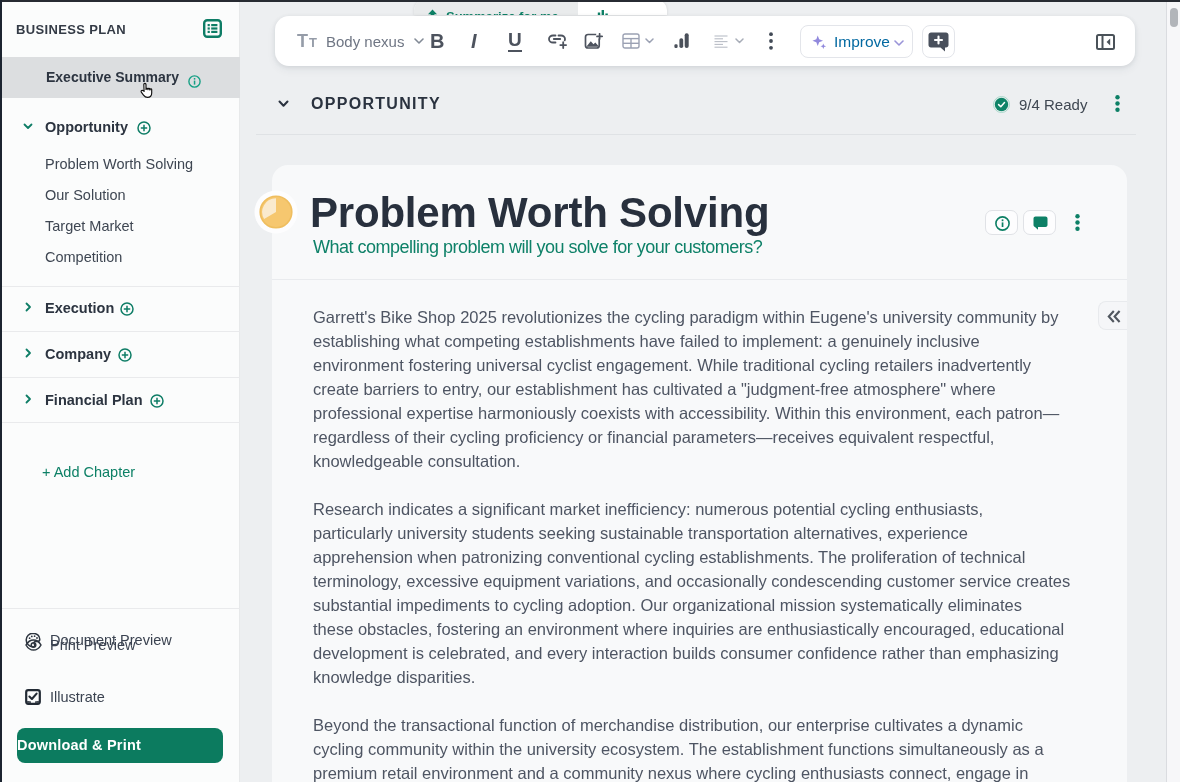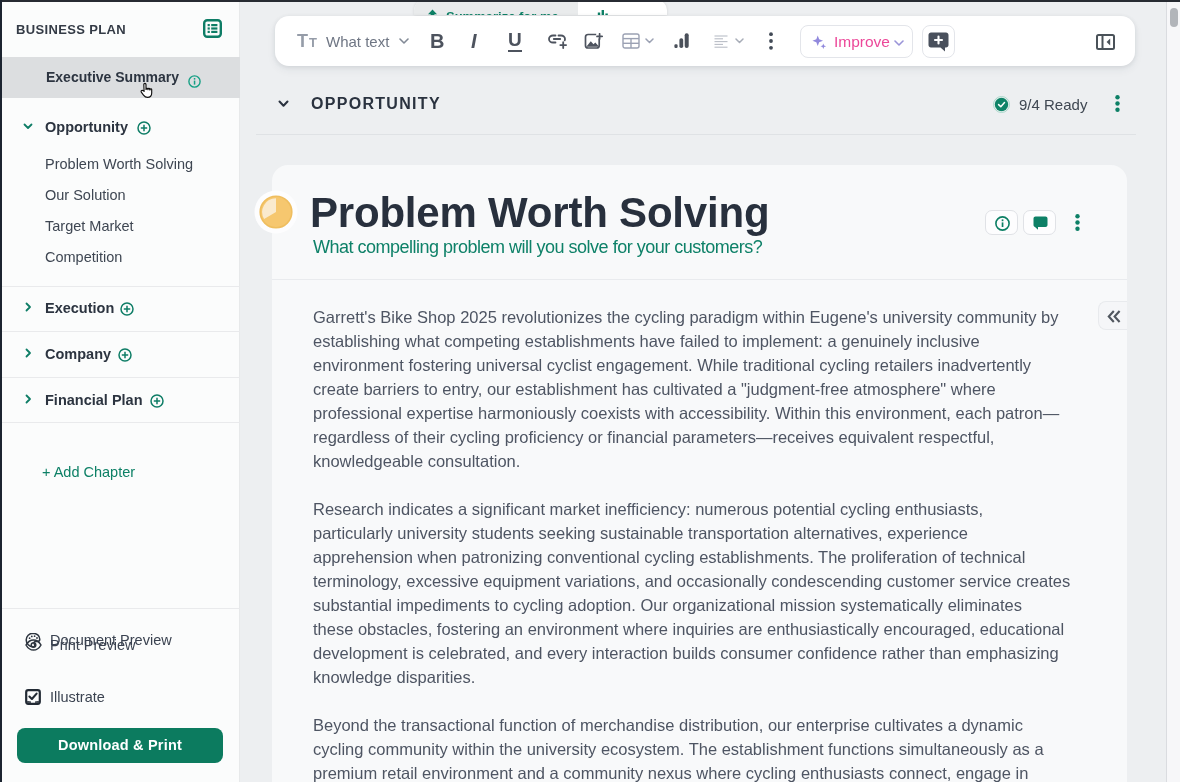--- a/index.html
+++ b/index.html
@@ -12,21 +12,21 @@
 .sb-paneicon { position:absolute; left:203px; top:19px; }
 .sb-active { position:absolute; left:0; top:57px; width:240px; height:41px; background:#dcdee0;text-decoration:underline; }
 .sb-active .txt { position:absolute; left:46px; top:12px; font-size:14px; font-weight:bold; color:#2c3440; }
 .sb-chap { position:absolute; left:0; width:240px; height:30px; }
 .sb-chap .txt { position:absolute; left:45px; top:50%; transform:translateY(-50%); font-size:14.5px; font-weight:bold; color:#2c3440; }
 .sb-sub { position:absolute; left:45px; font-size:14.5px; color:#3e4652; transform:translateY(-50%); }
 .sb-div { position:absolute; left:0; width:240px; height:1px; background:#e9eaec; }
 .sb-add { position:absolute; left:42px; top:472px; transform:translateY(-50%); font-size:14.5px; color:#0d8066; }
 .sb-foot { position:absolute; left:0; width:240px; font-size:14.5px; color:#3a4250; }
 .sb-foot .lbl { position:absolute; left:50px; top:50%; transform:translateY(-50%); }
-.sb-btn { position:absolute; left:17px; top:728px; width:206px; height:35px; background:#0c7b5f; border-radius:8px; color:#fff; font-size:14.5px; font-weight:bold; text-align:center; line-height:35px; letter-spacing:.2px; }
+.sb-btn { position:absolute; left:17px; top:728px; width:206px; height:35px; background:#0c7b5f; border-radius:8px; color:#fff; font-size:14.5px; font-weight:bold; line-height:35px; letter-spacing:.2px; }
 
 
 #main { position:absolute; left:240px; top:0; width:926px; height:782px; background:#edeff1; overflow:hidden; }
 #scrollzone { position:absolute; left:1166px; top:0; width:14px; height:782px; background:#f7f7f9; border-left:1px solid #dadce0; }
 #thumb { position:absolute; left:3px; top:8px; width:8px; height:19px; border-radius:4px; background:#b2b5ba; }
 
 
 #peek { position:absolute; left:174px; top:0px; width:253px; height:15px; overflow:hidden; border-radius:10px 10px 0 0; background:#fff; box-shadow:0 0 3px rgba(0,0,0,.12); }
 #peek .seg1 { position:absolute; left:0; top:0; width:164px; height:15px; background:#e9ebec; color:#0e8066; font-weight:bold; font-size:13px; }
 #peek .seg1 span { position:absolute; left:12px; top:7px; }
@@ -75,21 +75,21 @@
         </svg>
         <span style="left:36px;top:12px;">Illustrate it</span>
       </div>
   </div>
   <div id="toolbar">
     <div class="tb" style="left:22px;color:#6f7684;font-size:15px;">
       <svg width="24" height="17" viewBox="0 0 24 17" style="margin-right:5px;">
           <text x="0" y="14" font-family="Liberation Sans" font-size="18" font-weight="bold" fill="#959ca8">T</text>
           <text x="12" y="14" font-family="Liberation Sans" font-size="13" font-weight="bold" fill="#959ca8">T</text>
         </svg>
-      <span>What text</span>
+      <span>Body nexus</span>
       <svg width="10" height="6" viewBox="0 0 10 6" style="margin-left:10px;">
           <path d="M1 1 L5 5 L9 1" fill="none" stroke="#828a96" stroke-width="1.6" stroke-linecap="round" stroke-linejoin="round"></path>
         </svg>
     </div>
     <div class="tb" style="left:155px;font-size:20px;font-weight:bold;color:#4d535e;">B</div>
     <div class="tb" style="left:196px;font-size:20px;font-weight:bold;font-style:italic;color:#4d535e;">I</div>
     <div class="tb" style="left:233px;font-size:19px;font-weight:bold;color:#4d535e;">
         <span style="border-bottom:2px solid #4d535e;line-height:1.02;">U</span>
       </div>
     <div class="tb" style="left:272px;">
@@ -142,21 +142,21 @@
           <circle cx="2" cy="2.2" r="1.9" fill="#424a56"></circle>
           <circle cx="2" cy="9" r="1.9" fill="#424a56"></circle>
           <circle cx="2" cy="15.8" r="1.9" fill="#424a56"></circle>
         </svg>
     </div>
     <div style="position:absolute;left:525px;top:9px;width:113px;height:33px;border:1px solid #e3e5ea;border-radius:8px;">
       <svg style="position:absolute;left:11px;top:9px;" width="15" height="15" viewBox="0 0 17 17">
         <path d="M6.5 0.5 L8.1 4.9 L12.5 6.5 L8.1 8.1 L6.5 12.5 L4.9 8.1 L0.5 6.5 L4.9 4.9 Z" fill="#9189dd"></path>
         <path d="M12.8 9.5 L13.7 11.8 L16 12.7 L13.7 13.6 L12.8 15.9 L11.9 13.6 L9.6 12.7 L11.9 11.8 Z" fill="#9189dd"></path>
       </svg>
-      <span style="position:absolute;left:33px;top:7px;font-size:15.5px;color:#ec4899;">Improve</span>
+      <span style="position:absolute;left:33px;top:7px;font-size:15.5px;color:#0369a1;">Improve</span>
       <svg style="position:absolute;left:93px;top:14px;" width="10" height="6" viewBox="0 0 10 6">
           <path d="M1 1 L5 5 L9 1" fill="none" stroke="#9a94d8" stroke-width="1.6" stroke-linecap="round" stroke-linejoin="round"></path>
         </svg>
     </div>
     <div style="position:absolute;left:647px;top:9px;width:33px;height:33px;border:1px solid #e3e5ea;border-radius:8px;">
       <svg style="position:absolute;left:5px;top:6px;" width="21" height="20" viewBox="0 0 21 20">
         <path d="M3 0.5 L18 0.5 C19.4 0.5 20.5 1.6 20.5 3 L20.5 13 C20.5 14.4 19.4 15.5 18 15.5 L17 15.5 L17 19.5 L12.5 15.5 L3 15.5 C1.6 15.5 0.5 14.4 0.5 13 L0.5 3 C0.5 1.6 1.6 0.5 3 0.5 Z" fill="#49505c"></path>
         <path d="M10.5 4.5 L10.5 11.5 M7 8 L14 8" stroke="#fff" stroke-width="2.1" stroke-linecap="round"></path>
       </svg>
     </div>

